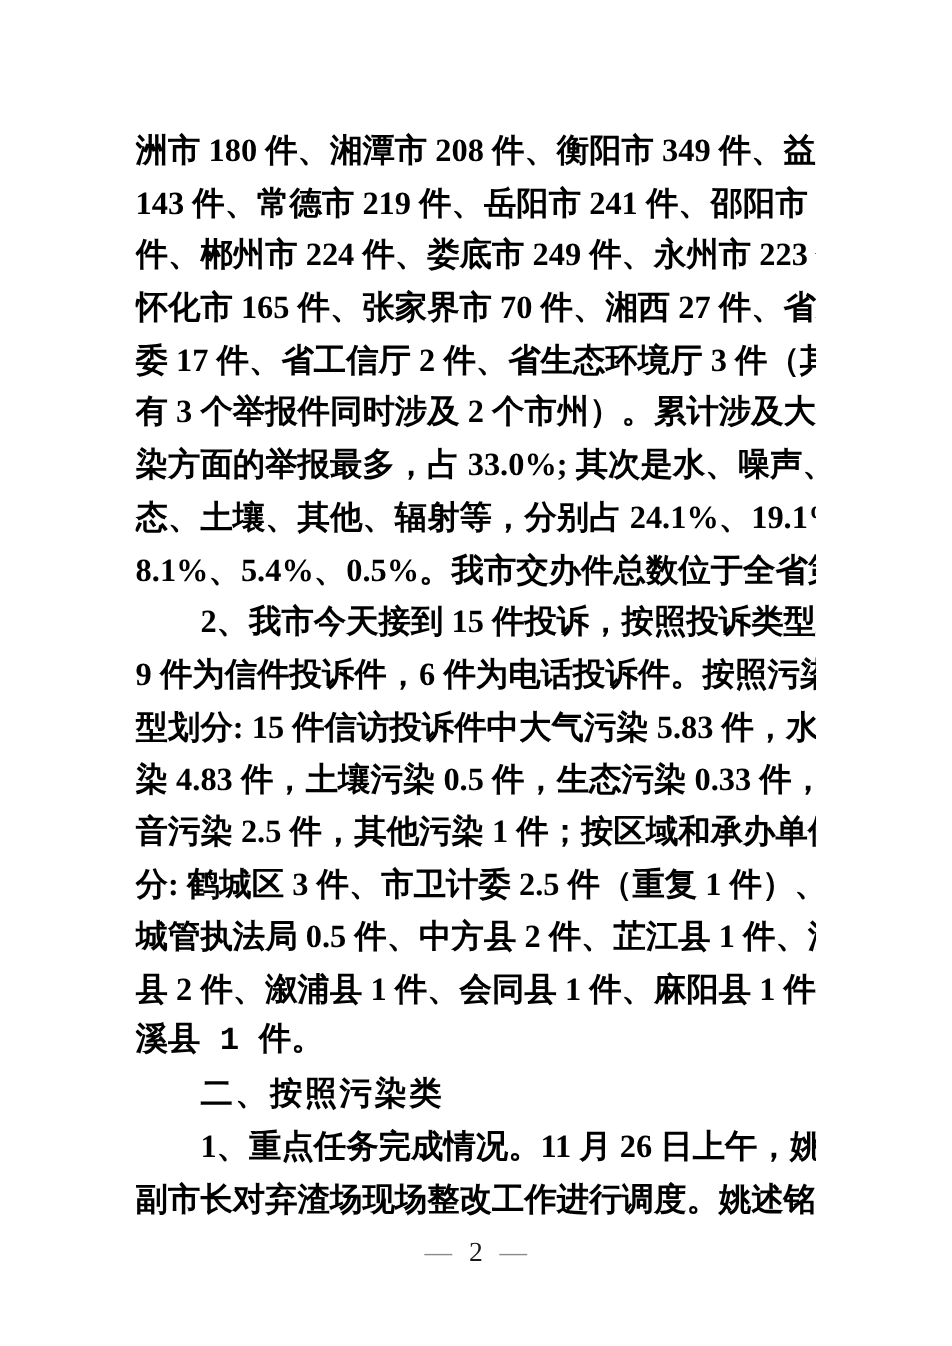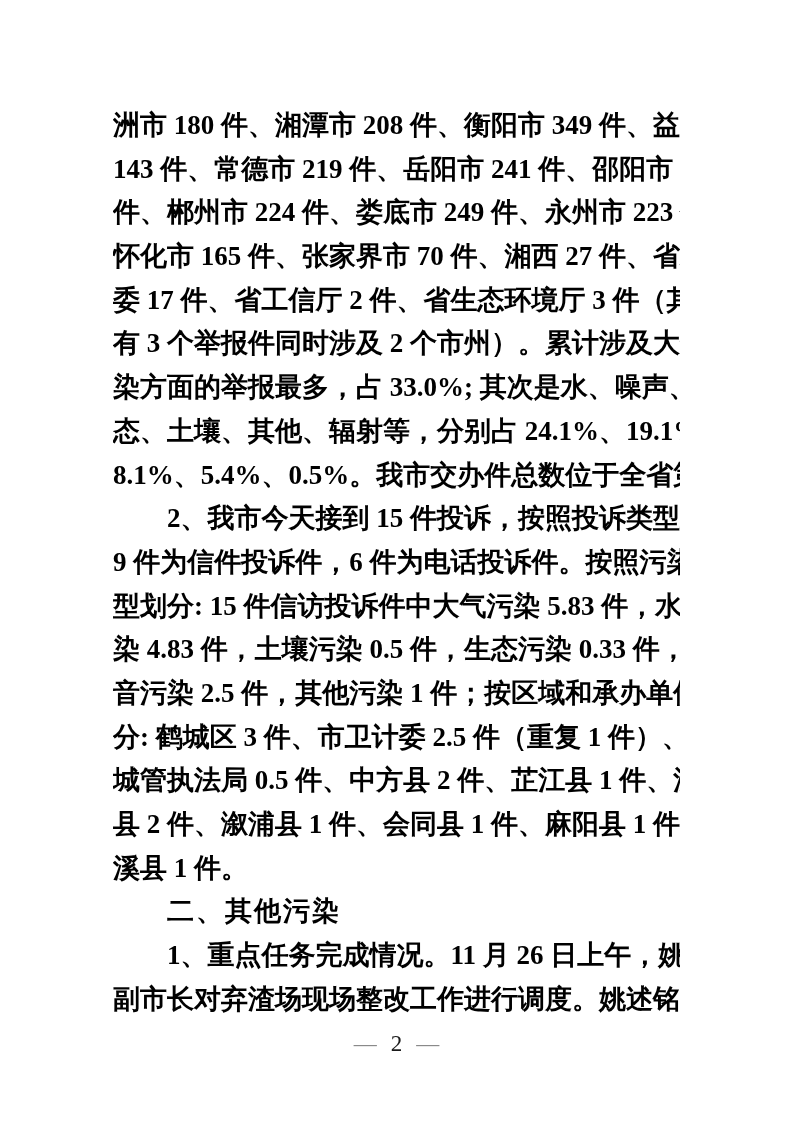--- a/index.html
+++ b/index.html
@@ -30,20 +30,21 @@
   }
   .line {
     white-space: nowrap;
     text-align: justify;
     text-align-last: justify;
     height: 43.7px;
   }
   .line.align-left {
     text-align: left;
     text-align-last: left;
+    font-family: Liberation Mono, monospace;
   }
   .line.indent {
     text-indent: 2em;
   }
   .line.heading {
     font-family: "Liberation Sans", "DejaVu Sans", sans-serif;
     font-weight: 700;
     letter-spacing: 2px;
   }
   .footer {
@@ -84,21 +85,21 @@
       <div class="line">8.1%、5.4%、0.5%。我市交办件总数位于全省第 11 位。</div>
       <div class="line indent">2、我市今天接到 15 件投诉，按照投诉类型划分:</div>
       <div class="line">9 件为信件投诉件，6 件为电话投诉件。按照污染类</div>
       <div class="line">型划分: 15 件信访投诉件中大气污染 5.83 件，水污</div>
       <div class="line">染 4.83 件，土壤污染 0.5 件，生态污染 0.33 件，噪</div>
       <div class="line">音污染 2.5 件，其他污染 1 件；按区域和承办单位划</div>
       <div class="line">分: 鹤城区 3 件、市卫计委 2.5 件（重复 1 件）、市</div>
       <div class="line">城管执法局 0.5 件、中方县 2 件、芷江县 1 件、沅陵</div>
       <div class="line">县 2 件、溆浦县 1 件、会同县 1 件、麻阳县 1 件、辰</div>
       <div class="line align-left">溪县 1 件。</div>
-      <div class="line heading indent align-left">二、其他污染</div>
+      <div class="line heading indent align-left">二、按照污染类</div>
       <div class="line indent">1、重点任务完成情况。11 月 26 日上午，姚述铭</div>
       <div class="line">副市长对弃渣场现场整改工作进行调度。姚述铭副市</div>
     </div>
 
   <div class="footer">
     <span class="dash">—</span><span class="num">2</span><span class="dash">—</span>
   </div>
 
 </div>
 

